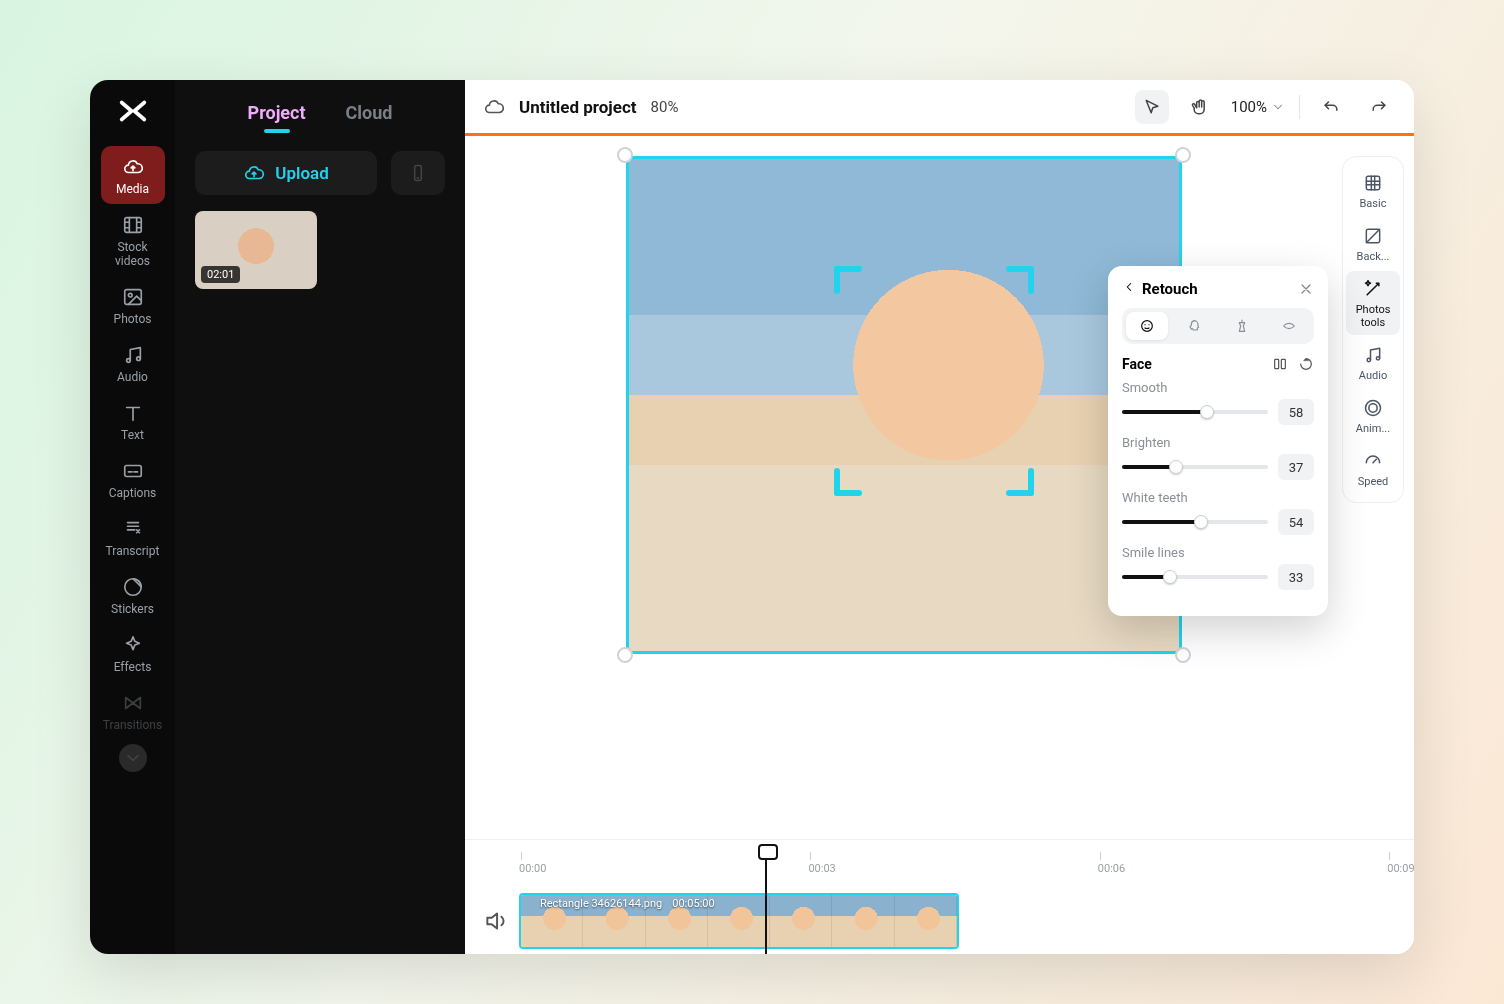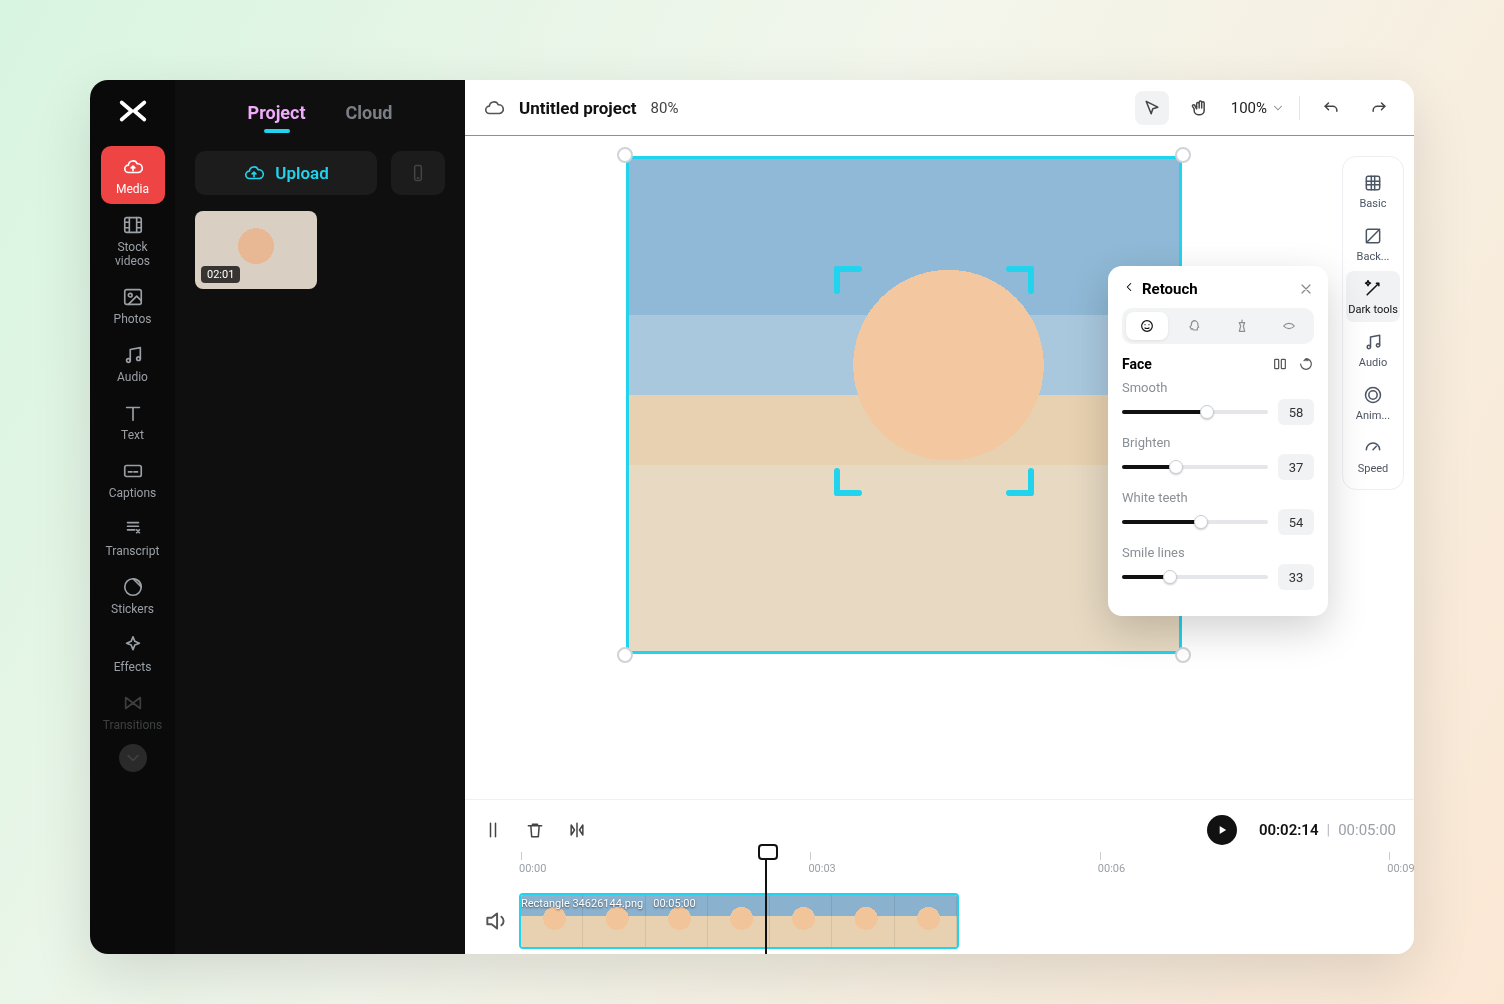--- a/index.html
+++ b/index.html
@@ -26,21 +26,21 @@
   color: #9aa0a6;
   position: relative;
 }
 .rail .logo { width: 34px; height: 34px; color: #fff; margin-bottom: 18px; }
 .rail .rail-item {
   width: 64px; padding: 10px 0 8px;
   display: flex; flex-direction: column; align-items: center; gap: 4px;
   border-radius: 10px; cursor: pointer;
   font-size: 12px; line-height: 14px; text-align: center;
 }
-.rail .rail-item.active { background: #ef4444; color: #fff; }
+.rail .rail-item.active { background: #7f1d1d; color: #fff; }
 .rail .rail-item svg { width: 22px; height: 22px; }
 .rail .rail-item.last { opacity: .35; }
 .rail .more {
   width: 28px; height: 28px; border-radius: 14px;
   background: #2a2a2a; color: #cfcfcf;
   display: flex; align-items: center; justify-content: center;
   margin-top: 4px;
 }
 
 
@@ -84,21 +84,21 @@
   background: rgba(0,0,0,.75); color: #fff; font-size: 11px;
   padding: 2px 6px; border-radius: 4px;
 }
 
 
 .main { flex: 1; display: flex; flex-direction: column; background: #fff; min-width: 0; }
 
 
 .topbar {
   height: 56px; display: flex; align-items: center; padding: 0 18px;
-  gap: 16px; border-bottom: 1px solid #f97316;
+  gap: 16px; border-bottom: 3px solid #f97316;
 }
 .topbar .left { display: flex; align-items: center; gap: 14px; }
 .topbar .title { font-size: 17px; font-weight: 700; color: #111; }
 .topbar .pct { font-size: 15px; color: #444; }
 .topbar .cloud-ic { width: 22px; height: 22px; color: #555; }
 .topbar .right { margin-left: auto; display: flex; align-items: center; gap: 14px; }
 .tool-btn {
   width: 34px; height: 34px; border-radius: 8px;
   display: flex; align-items: center; justify-content: center; cursor: pointer;
 }
@@ -211,21 +211,21 @@
   position: relative; height: 56px; width: 440px;
   border: 2px solid #22d3ee; border-radius: 4px; overflow: hidden;
   display: flex;
 }
 .clip-strip .cell { flex: 1; background:
   radial-gradient(circle at 55% 45%, #f2c49a 0 26%, transparent 26%),
   linear-gradient(180deg, #8ab1ce 0 40%, #e7d1b0 40% 100%);
   border-right: 1px solid rgba(0,0,0,.08);
 }
 .clip-strip .meta {
-  position: absolute; top: 2px; left: 0;
+  position: absolute; top: 2px; left: 19px;
   font-size: 11px; color: #fff; text-shadow: 0 1px 2px rgba(0,0,0,.6);
   display: flex; gap: 10px;
 }
 
 svg { stroke: currentColor; fill: none; stroke-width: 1.8; stroke-linecap: round; stroke-linejoin: round; }
 .ic { width: 20px; height: 20px; color: #444; }
 </style>
 </head>
 <body>
 
@@ -519,21 +519,21 @@
           <svg viewBox="0 0 24 24">
               <rect x="4" y="4" width="16" height="16" rx="2"></rect>
               <path d="M4 20L20 4"></path>
             </svg>
           <span>Back...</span>
         </div>
         <div class="qitem active">
           <svg viewBox="0 0 24 24">
               <path d="M5 19L19 5m-3 0h3v3M6 8l-1-2-2-1 2-1 1-2 1 2 2 1-2 1-1 2z"></path>
             </svg>
-          <span style="white-space:normal">Dark tools</span>
+          <span style="white-space:normal">Photos tools</span>
         </div>
         <div class="qitem">
           <svg viewBox="0 0 24 24">
               <path d="M9 18V6l11-2v12"></path>
               <circle cx="7" cy="18" r="2"></circle>
               <circle cx="18" cy="16" r="2"></circle>
             </svg>
           <span>Audio</span>
         </div>
         <div class="qitem">
@@ -548,40 +548,20 @@
               <path d="M4 14a8 8 0 1116 0"></path>
               <path d="M12 14l4-4"></path>
             </svg>
           <span>Speed</span>
         </div>
       </div>
 
     </div>
 
     <div class="timeline">
-      <div class="tl-tools">
-        <svg viewBox="0 0 24 24" class="ic" style="cursor:pointer">
-            <path d="M9 4v16M15 4v16"></path>
-          </svg>
-        <svg viewBox="0 0 24 24" class="ic" style="cursor:pointer">
-            <path d="M4 7h16M9 7V5h6v2M7 7l1 13h8l1-13"></path>
-          </svg>
-        <svg viewBox="0 0 24 24" class="ic" style="cursor:pointer">
-            <path d="M12 4v16M5 18l4-6-4-6zM19 18l-4-6 4-6z"></path>
-          </svg>
-        <div class="spacer"></div>
-        <div class="play">
-          <svg viewBox="0 0 24 24" style="width:14px;height:14px;fill:#fff;stroke:none">
-              <path d="M8 5l11 7-11 7z"></path>
-            </svg>
-        </div>
-        <div class="tl-time">
-          <span class="cur">00:02:14</span><span class="sep">|</span><span class="tot">00:05:00</span>
-        </div>
-      </div>
 
       <div style="position:relative; margin-left:36px;">
         <div class="tl-ruler">
           <div class="tick" style="left:0%">
               <span>00:00</span>
             </div>
           <div class="tick" style="left:33%">
               <span>00:03</span>
             </div>
           <div class="tick" style="left:66%">

